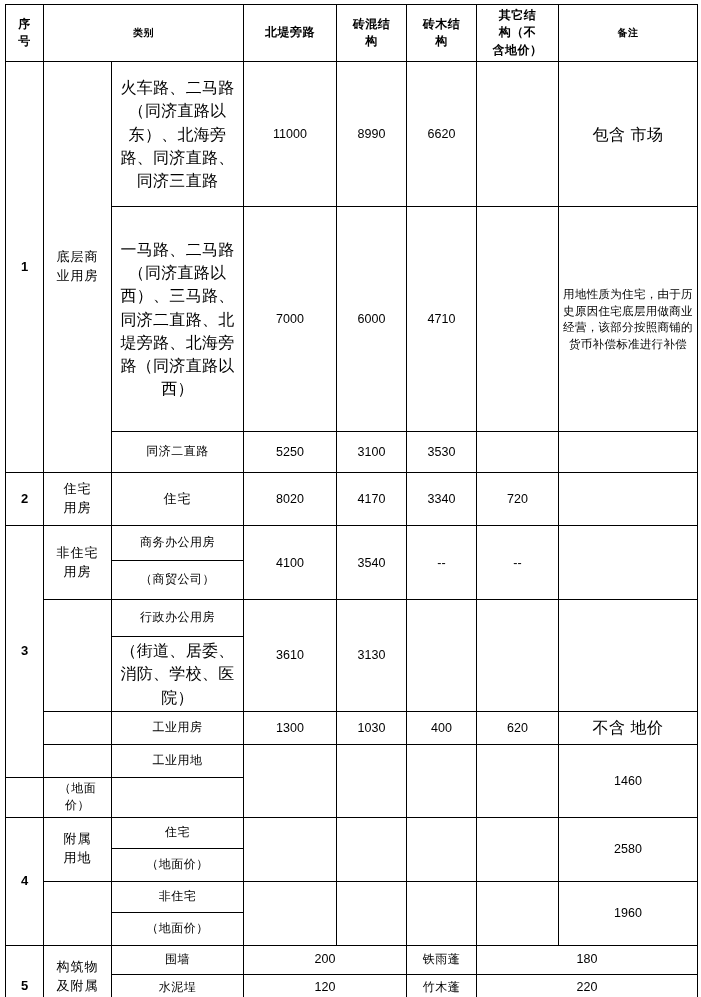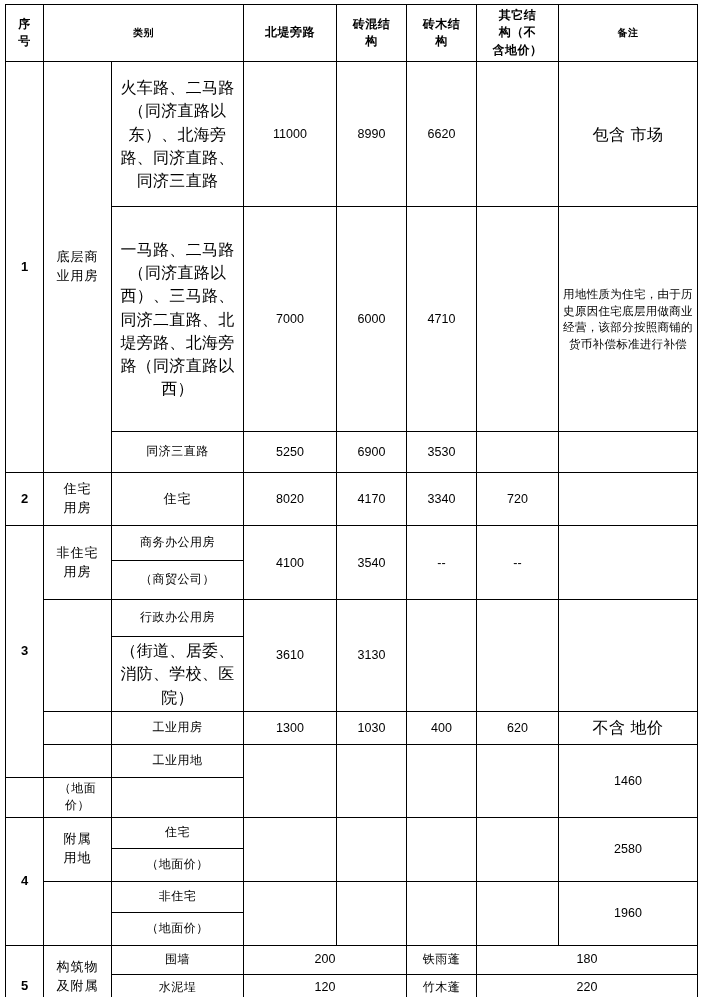--- a/index.html
+++ b/index.html
@@ -135,23 +135,23 @@
       </tr>
       <tr>
         <td class="sub-tight" style="height:220px">一马路、二马路（同济直路以西）、三马路、同济二直路、北堤旁路、北海旁路（同济直路以西）</td>
         <td class="num">7000</td>
         <td class="num">6000</td>
         <td class="num">4710</td>
         <td class="num blank"></td>
         <td class="note">用地性质为住宅，由于历史原因住宅底层用做商业经营，该部分按照商铺的货币补偿标准进行补偿</td>
       </tr>
       <tr>
-        <td class="sub" style="height:36px">同济三直路</td>
+        <td class="sub" style="height:36px">同济二直路</td>
         <td class="num">5250</td>
-        <td class="num">6900</td>
+        <td class="num">3100</td>
         <td class="num">3530</td>
         <td class="num blank"></td>
         <td class="note blank"></td>
       </tr>
 
       <tr>
         <td class="idx">2</td>
         <td class="cat">
           <div>住宅</div>
           <div>用房</div>

